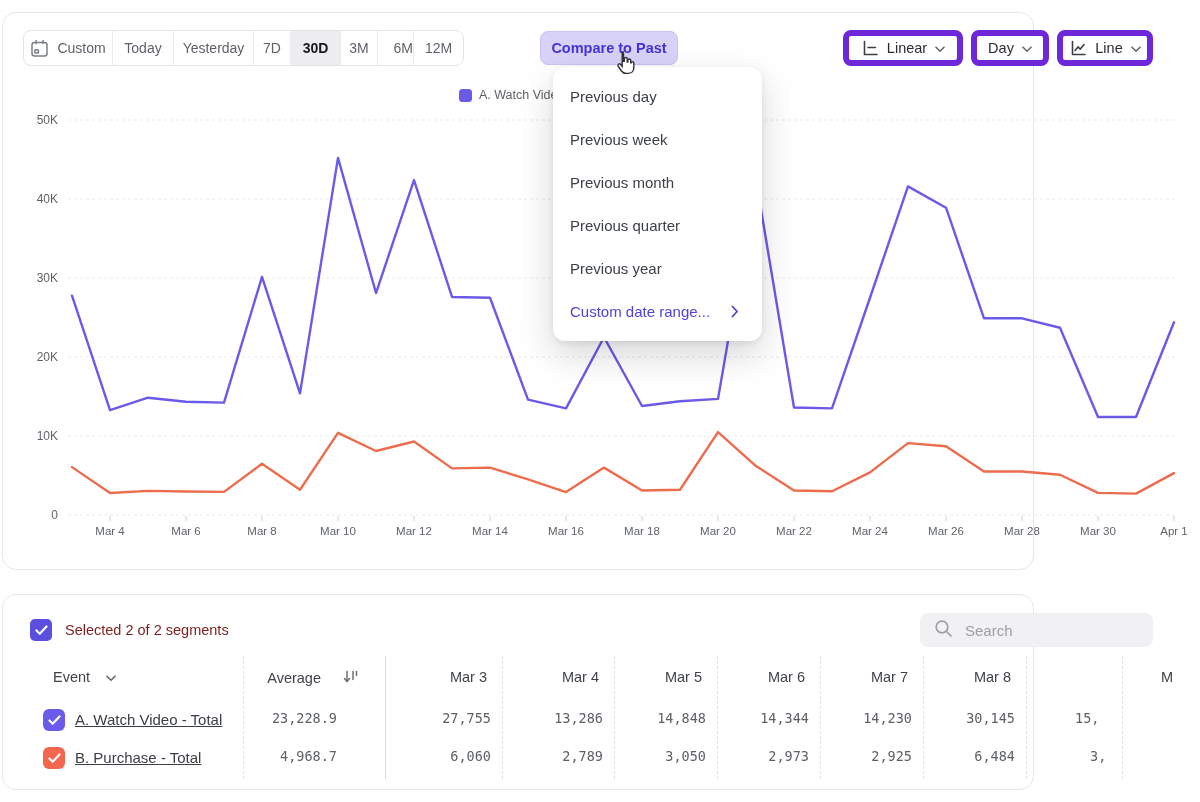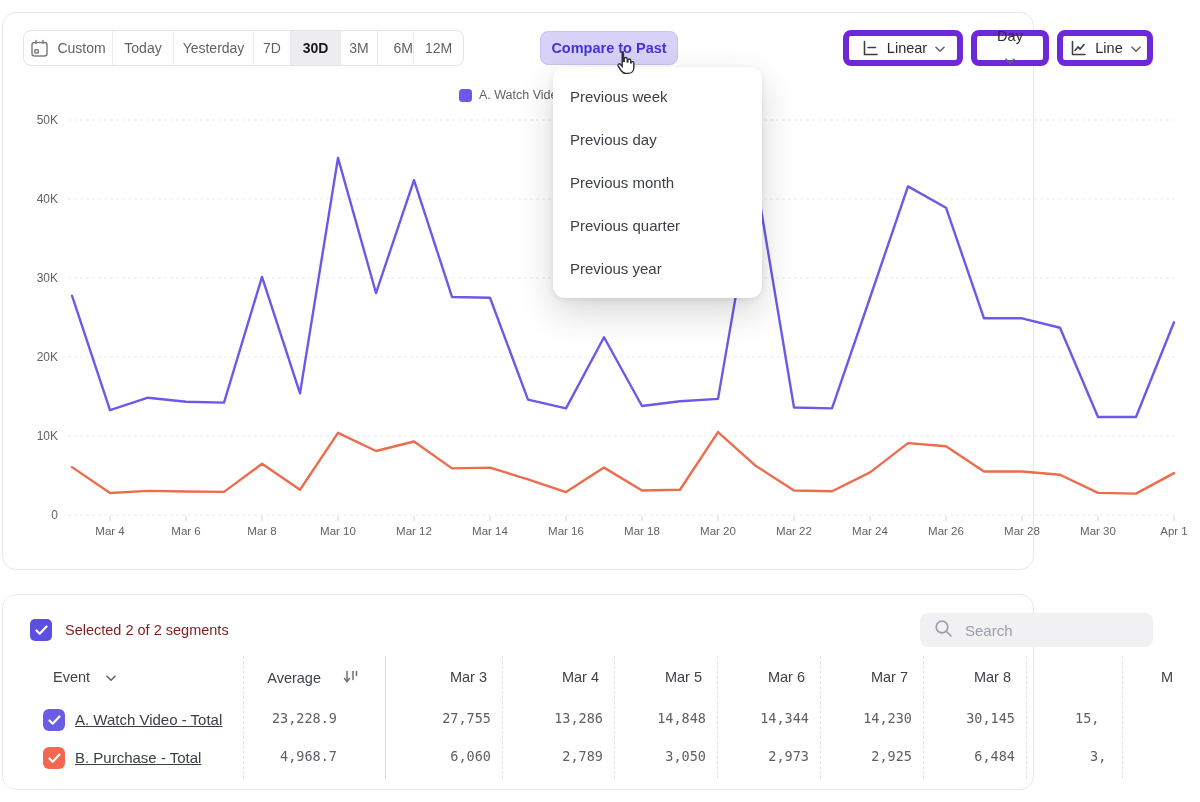--- a/index.html
+++ b/index.html
@@ -23,21 +23,21 @@
 
   .compare-btn { position:absolute; left:537px; top:18px; width:138px; height:34px;
                  background:#d9d2f8; color:#4433d4; border:1px solid #cbc1f4;
                  border-radius:8px; font-size:14.5px; font-weight:bold;
                  font-family:"Liberation Sans", sans-serif; cursor:pointer; }
 
   .tool-btn { position:absolute; top:17px; height:36px; display:flex; align-items:center;
               justify-content:center; gap:8px; background:#fff; border:6px solid #6d28d9;
               border-radius:8px; font-size:14.5px; color:#2a2d33; font-weight:500; cursor:pointer; }
   .btn-linear { left:840px; width:120px; }
-  .btn-day    { left:968px; width:78px;flex-direction:column; }
+  .btn-day    { left:968px; width:78px; }
   .btn-line   { left:1054px; width:96px; }
 
   
   #chart-svg { position:absolute; left:0; top:0; z-index:2; pointer-events:none; }
   .legend { position:absolute; left:459px; top:88px; display:flex; gap:30px; z-index:3; }
   .legend-item { display:flex; align-items:center; gap:7px; }
   .legend-swatch { width:13px; height:13px; border-radius:3.5px; }
   .legend-label { font-size:12.5px; color:#5f6368; white-space:nowrap; }
 
   
@@ -296,33 +296,41 @@
         <span class="legend-label">A. Watch Video</span>
       </div>
       <div class="legend-item">
         <span class="legend-swatch" style="background: rgb(236, 108, 77);"></span>
         <span class="legend-label">B. Purchase</span>
       </div>
     </div>
 
   <div class="menu" id="compare-menu">
       <div class="menu-item">
+        <span>Previous day</span>
+      </div>
+      <div class="menu-item">
         <span>Previous week</span>
       </div>
       <div class="menu-item">
-        <span>Previous day</span>
-      </div>
-      <div class="menu-item">
         <span>Previous month</span>
       </div>
       <div class="menu-item">
         <span>Previous quarter</span>
       </div>
       <div class="menu-item">
         <span>Previous year</span>
+      </div>
+      <div class="menu-item custom">
+        <span>Custom date range...</span>
+        <span class="chev-right">
+          <svg width="9" height="13" viewBox="0 0 9 13" fill="none" stroke="#4f42d9" stroke-width="1.8" stroke-linecap="round" stroke-linejoin="round">
+            <path d="M1.5 1.5l4.6 5-4.6 5"></path>
+          </svg>
+        </span>
       </div>
     </div>
 
   <div class="cursor">
     <svg width="26" height="28" viewBox="0 0 24 26">
       <path d="M9 1.8c.9 0 1.6.7 1.6 1.6v7.2h.7V8.3c0-.8.6-1.4 1.4-1.4s1.4.6 1.4 1.4v2.8h.6V9.6c0-.7.6-1.3 1.3-1.3s1.3.6 1.3 1.3v2.3h.5c.1-.6.6-1.1 1.2-1.1.7 0 1.2.5 1.2 1.2v4.4c0 3.1-2.1 5.3-5.3 5.3h-1.9c-2 0-3.2-.6-4.3-2.2l-3-4.4c-.4-.6-.3-1.4.3-1.9.6-.5 1.4-.4 1.9.2l1.5 1.8V3.4c0-.9.7-1.6 1.6-1.6z" fill="#ffffff" stroke="#2f3237" stroke-width="1.3"></path>
     </svg>
   </div>
 </div>
 

